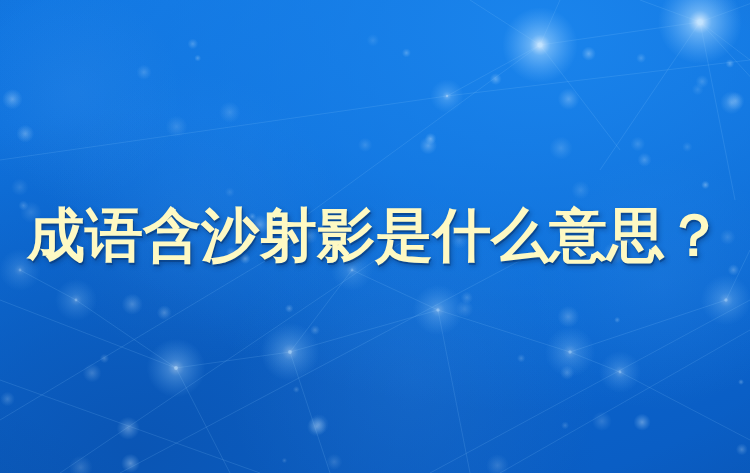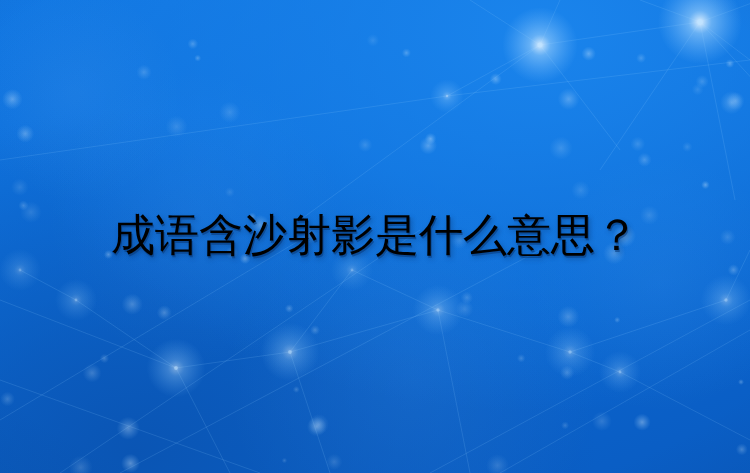--- a/index.html
+++ b/index.html
@@ -36,24 +36,24 @@
 
   .layer{position:absolute;inset:0;}
   svg.layer{display:block;}
 
   
   .title-wrap{
     position:absolute;left:0;right:0;top:0;bottom:0;
     display:flex;align-items:center;justify-content:center;
   }
   .title{
-    font-size:44px;
+    font-size:58px;
     line-height:1;
-    font-weight:400;
-    color:#000000;
+    font-weight:700;
+    color:#fef9c3;
     letter-spacing:0px;
     white-space:nowrap;
     text-shadow:
       1px 2px 0 rgba(8,56,120,.55),
       2px 3px 5px rgba(6,44,98,.45);
     transform:translateY(-2px);
   }
 </style>
 </head>
 <body>

